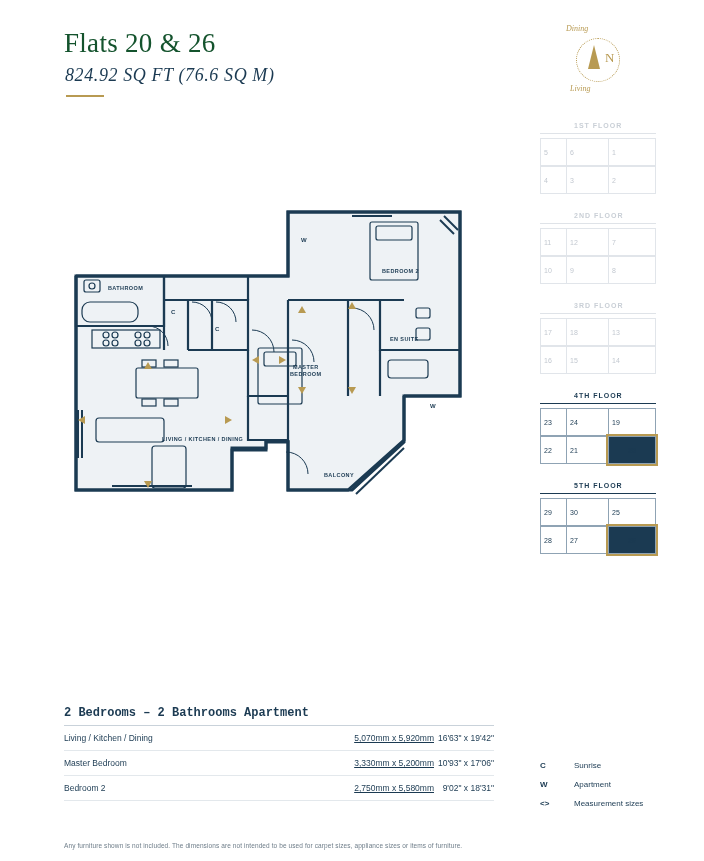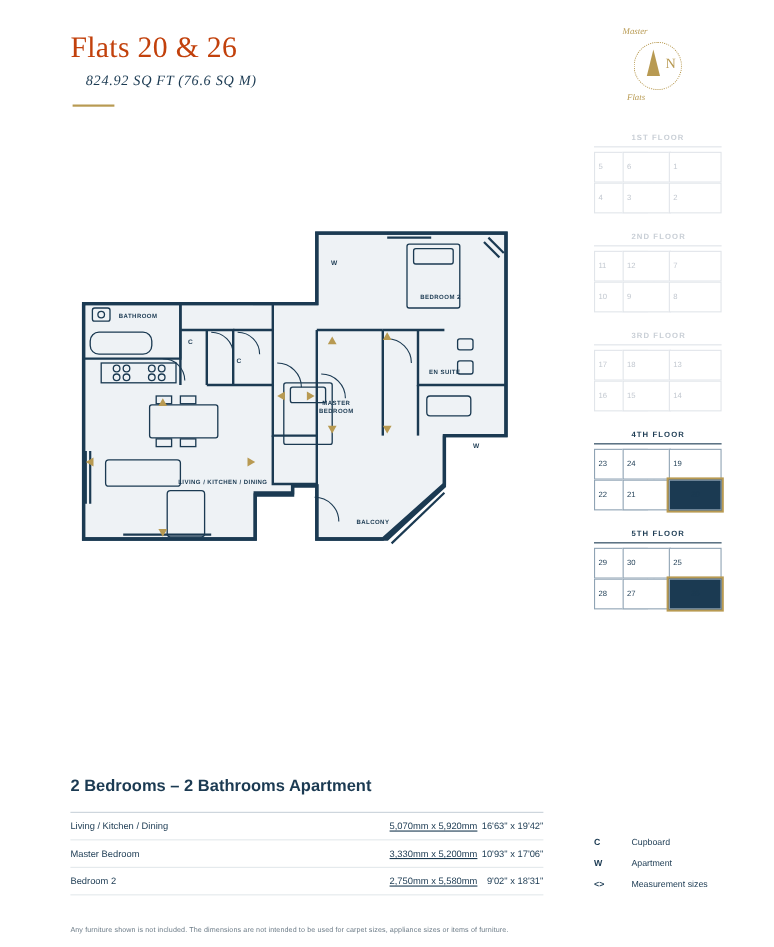--- a/index.html
+++ b/index.html
@@ -22,32 +22,31 @@
 
   
   .title {
     position: absolute;
     left: 64px;
     top: 28px;
     font-family: "Liberation Serif", serif;
     font-size: 27px;
     font-weight: 400;
     letter-spacing: 0.3px;
-    color: #c2410c;
+    color: #14532d;
   }
   .subtitle {
     position: absolute;
     left: 65px;
     top: 65px;
     font-family: "Liberation Serif", serif;
     font-style: italic;
-    font-size: 13px;
+    font-size: 18px;
     letter-spacing: 0.6px;
     color: #1b3a52;
-    margin-left: 13px;
   }
   .title-rule {
     position: absolute;
     left: 66px;
     top: 95px;
     width: 38px;
     height: 2px;
     background: #b89a52;
   }
 
@@ -222,25 +221,25 @@
   }
 
   
   .schedule {
     position: absolute;
     left: 64px;
     top: 706px;
     width: 430px;
   }
   .sched-title {
-    font-family: Liberation Sans, sans-serif;
-    font-size: 15px;
+    font-family: Liberation Mono, monospace;
+    font-size: 12px;
     font-weight: bold;
     color: #1b3a52;
-    padding-bottom: 15px;
+    padding-bottom: 5px;
     border-bottom: 1px solid #c9d2da;
   }
   .sched-row {
     display: flex;
     align-items: center;
     height: 24px;
     border-bottom: 1px solid #e3e8ec;
     font-size: 8.5px;
     color: #1b3a52;
   }
@@ -280,25 +279,25 @@
 </head>
 <body>
 
 <div class="page">
 
   <div class="title">Flats 20 &amp; 26</div>
   <div class="subtitle">824.92 SQ FT (76.6 SQ M)</div>
   <div class="title-rule"></div>
 
   <div class="compass">
-    <div class="sunrise">Master</div>
+    <div class="sunrise">Dining</div>
     <div class="dial"></div>
     <div class="needle"></div>
     <div class="n-letter">N</div>
-    <div class="sunset">Flats</div>
+    <div class="sunset">Living</div>
   </div>
 
   <div class="floorkeys">
 
     <div class="floorblock">
       <div class="flabel">1ST FLOOR</div>
       <div class="fline"></div>
       <div class="plan-grid">
         <div class="core"></div>
         <div class="corebar"></div>
@@ -529,21 +528,21 @@
     <div class="sched-row">
       <div class="rname">Bedroom 2</div>
       <div class="rmetric">2,750mm x 5,580mm</div>
       <div class="rimp">9'02" x 18'31"</div>
     </div>
   </div>
 
   <div class="legend">
     <div class="legend-row">
       <div class="sym">C</div>
-      <div class="txt">Cupboard</div>
+      <div class="txt">Sunrise</div>
     </div>
     <div class="legend-row">
       <div class="sym">W</div>
       <div class="txt">Apartment</div>
     </div>
     <div class="legend-row">
       <div class="sym">&lt;&gt;</div>
       <div class="txt">Measurement sizes</div>
     </div>
   </div>

